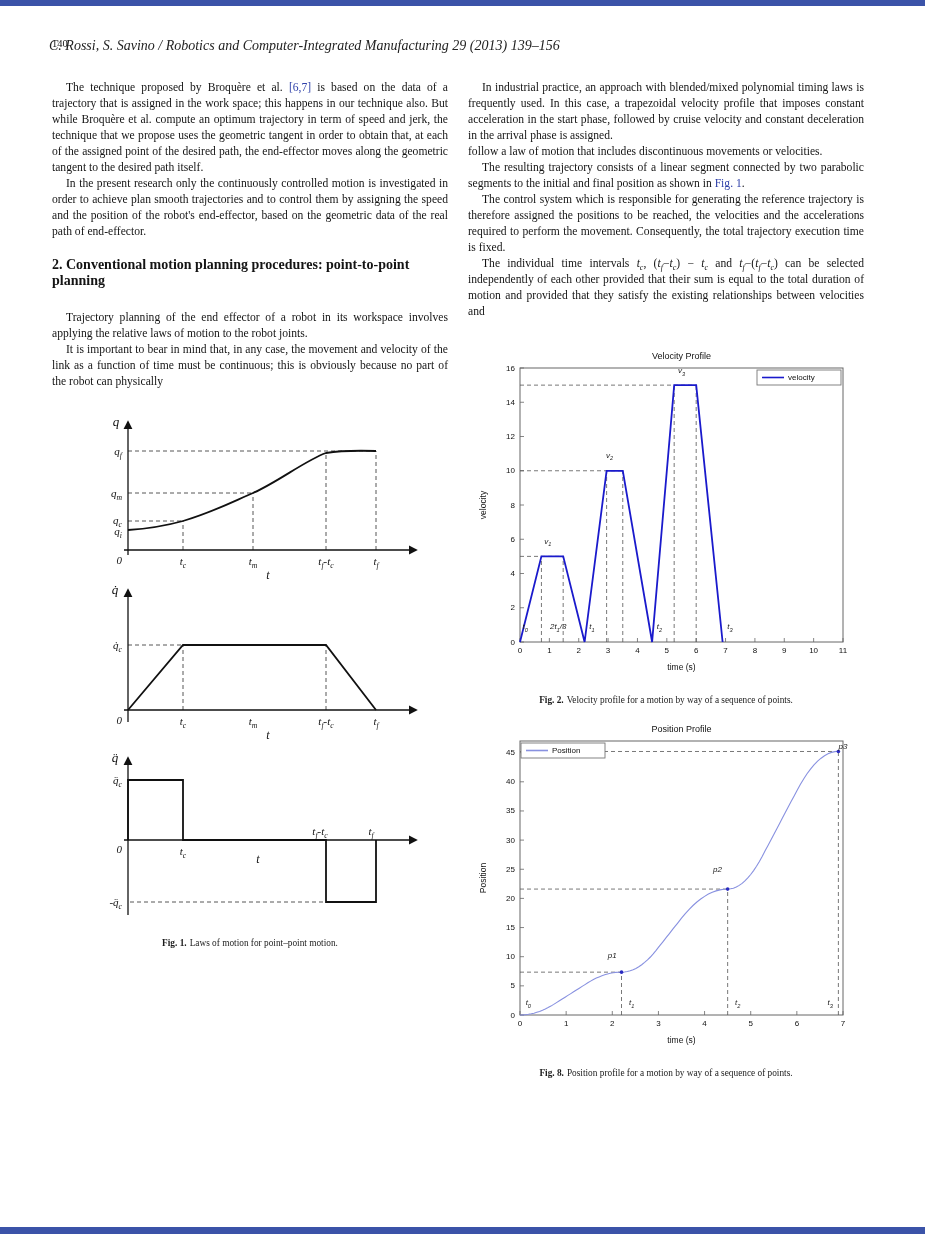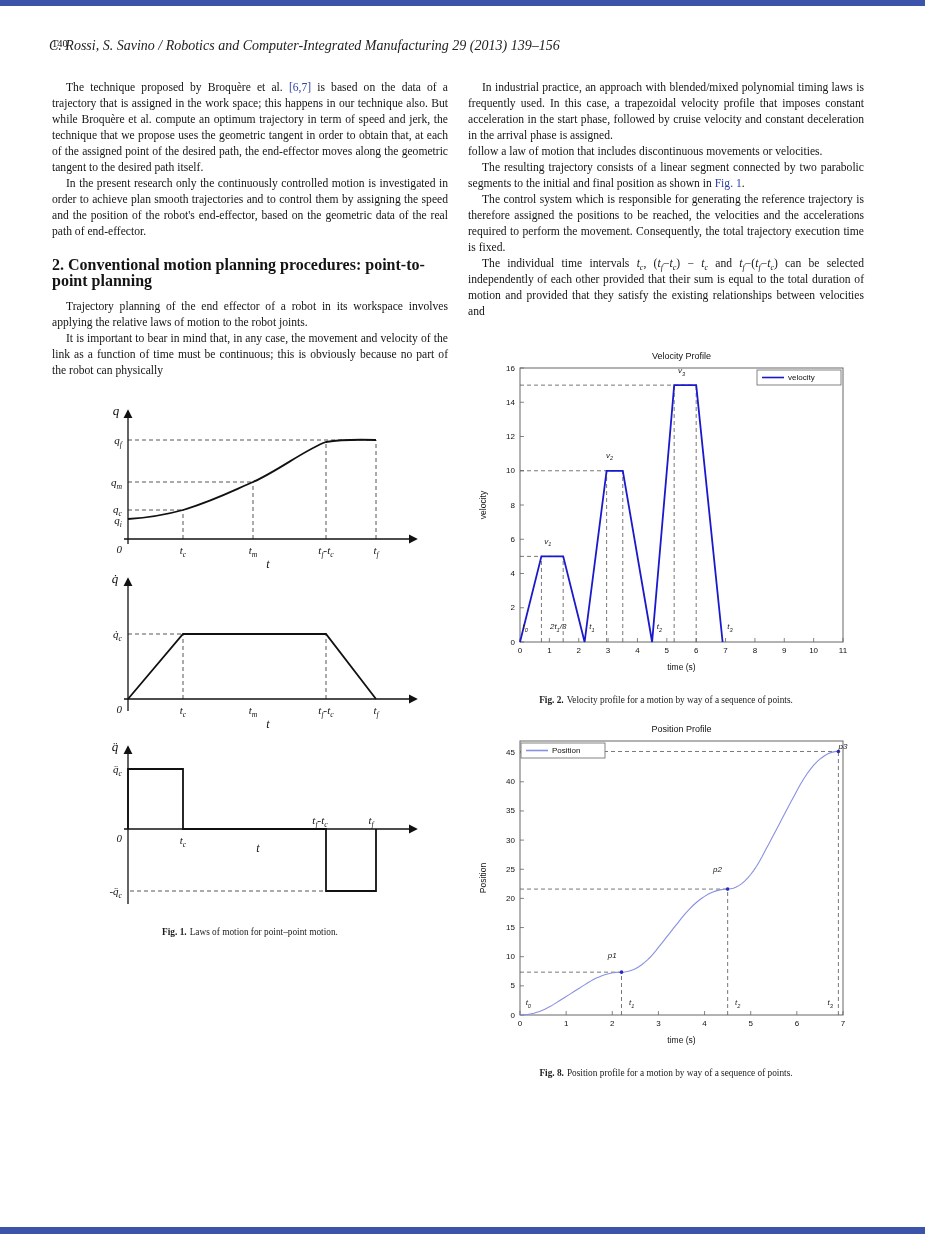--- a/index.html
+++ b/index.html
@@ -11,21 +11,21 @@
   .header{position:relative;margin-top:38px;padding:0 49px;height:16px;}
   .pagenum{position:absolute;left:52px;top:0;font-size:10.5px;}
   .running-head{display:block;text-align:left;font-style:italic;font-size:14px;color:#222;}
   .columns{display:flex;gap:20px;padding:0 52px;margin-top:26px;}
   .col{width:396px;}
   .para{font-size:11.6px;line-height:16px;text-align:justify;text-indent:14px;}
   .para.noindent{text-indent:0;}
   .link{color:var(--link,#2d3fa8);}
   sub{font-size:8px;font-style:italic;line-height:0;}
   i{font-style:italic;}
-  .section-heading{font-size:16px;line-height:15.5px;font-weight:bold;margin:17px 0 11px 0;}
+  .section-heading{font-size:14px;line-height:15.5px;font-weight:bold;margin:17px 0 22px 0;}
   figure{margin:0;text-align:center;}
   .fig1{margin-top:20px;}
   .figchart{margin-top:22px;}
   .figchart.second{margin-top:10px;}
   .figcaption{font-size:9.3px;color:#1a1a1a;margin-top:13px;text-align:center;}
   .figcaption b{font-weight:bold;}
   .figcaption span{margin-left:3px;}
   svg{display:block;margin:0 auto;}
   svg text{font-family:"Liberation Sans",sans-serif;}
   #fig1-svg text{font-family:"Liberation Serif",serif;font-style:italic;}

